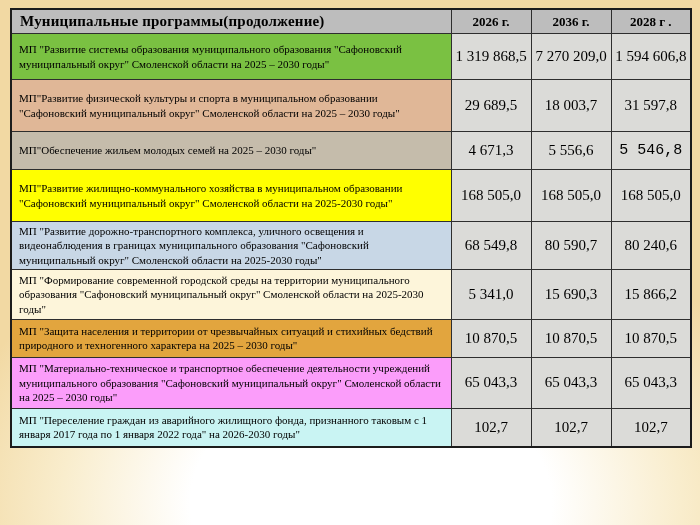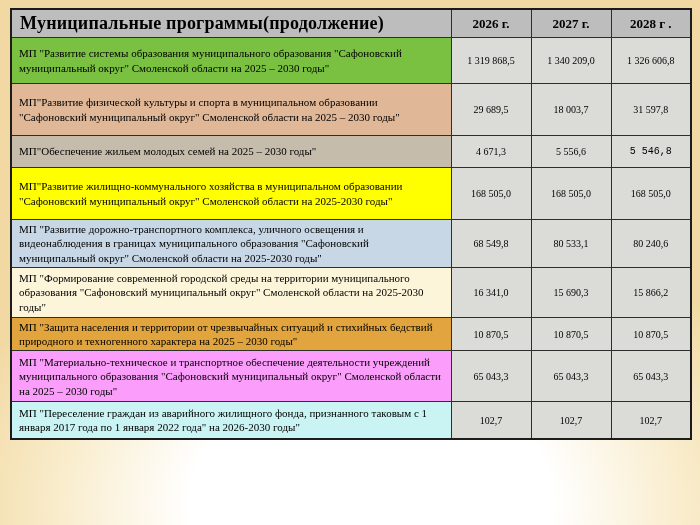--- a/index.html
+++ b/index.html
@@ -25,41 +25,41 @@
     border-collapse: collapse;
     table-layout: fixed;
     border: 2px solid #1c1c1c;
   }
   th, td {
     border: 1px solid #2e2e2e;
     vertical-align: middle;
   }
   th.prog-h {
     text-align: left;
-    font-size: 18px;
+    font-size: 15px;
     font-weight: bold;
     padding: 3px 6px 3px 8px;
     height: 23px;
     letter-spacing: 0.2px;
   }
   th.year-h {
     text-align: center;
     font-size: 13px;
     font-weight: bold;
     padding: 2px;
   }
   td.prog {
     text-align: left;
     font-size: 11px;
     line-height: 1.3;
     padding: 2px 6px 2px 7px;
   }
   td.val {
     text-align: center;
-    font-size: 10px;
+    font-size: 15px;
     padding: 10px 3px;
   }
   
   tbody tr:nth-child(1) td { height: 46px; }
   tbody tr:nth-child(2) td { height: 52px; }
   tbody tr:nth-child(3) td { height: 29px; }
   tbody tr:nth-child(4) td { height: 52px; }
   tbody tr:nth-child(5) td { height: 46px; }
   tbody tr:nth-child(6) td { height: 50px; }
   tbody tr:nth-child(7) td { height: 32px; }
@@ -74,30 +74,30 @@
     <colgroup>
       <col style="width: 440px;">
       <col style="width: 80px;">
       <col style="width: 80px;">
       <col style="width: 80px;">
     </colgroup>
     <thead>
       <tr>
         <th class="prog-h" style="background-color: rgb(189, 189, 189);">Муниципальные  программы(продолжение)</th>
         <th class="year-h" style="background-color: rgb(189, 189, 189);">2026 г.</th>
-        <th class="year-h" style="background-color: rgb(189, 189, 189);">2027 г.</th>
+        <th class="year-h" style="background-color: rgb(189, 189, 189);">2036 г.</th>
         <th class="year-h" style="background-color: rgb(189, 189, 189);">2028 г .</th>
       </tr>
     </thead>
     <tbody>
       <tr>
         <td class="prog" style="background-color: rgb(122, 193, 66);">МП "Развитие системы образования муниципального образования "Сафоновский муниципальный округ"  Смоленской области на 2025 – 2030 годы"</td>
         <td class="val" style="background-color: rgb(219, 219, 216);">1 319 868,5</td>
-        <td class="val" style="background-color: rgb(219, 219, 216);">1 340 209,0</td>
-        <td class="val" style="background-color: rgb(219, 219, 216);">1 326 606,8</td>
+        <td class="val" style="background-color: rgb(219, 219, 216);">7 270 209,0</td>
+        <td class="val" style="background-color: rgb(219, 219, 216);">1 594 606,8</td>
       </tr>
       <tr>
         <td class="prog" style="background-color: rgb(224, 183, 151);">МП"Развитие физической культуры  и спорта в муниципальном образовании "Сафоновский муниципальный округ"  Смоленской области на 2025 – 2030 годы"</td>
         <td class="val" style="background-color: rgb(219, 219, 216);">29 689,5</td>
         <td class="val" style="background-color: rgb(219, 219, 216);">18 003,7</td>
         <td class="val" style="background-color: rgb(219, 219, 216);">31 597,8</td>
       </tr>
       <tr>
         <td class="prog" style="background-color: rgb(197, 188, 171);">МП"Обеспечение жильем молодых семей на 2025 – 2030 годы"</td>
         <td class="val" style="background-color: rgb(219, 219, 216);">4 671,3</td>
@@ -106,26 +106,26 @@
       </tr>
       <tr>
         <td class="prog" style="background-color: rgb(255, 255, 0);">МП"Развитие жилищно-коммунального хозяйства в муниципальном образовании "Сафоновский муниципальный округ"  Смоленской области на 2025-2030 годы"</td>
         <td class="val" style="background-color: rgb(219, 219, 216);">168 505,0</td>
         <td class="val" style="background-color: rgb(219, 219, 216);">168 505,0</td>
         <td class="val" style="background-color: rgb(219, 219, 216);">168 505,0</td>
       </tr>
       <tr>
         <td class="prog" style="background-color: rgb(200, 215, 230);">МП "Развитие дорожно-транспортного комплекса, уличного освещения и видеонаблюдения в границах муниципального образования "Сафоновский муниципальный округ"  Смоленской области на 2025-2030 годы"</td>
         <td class="val" style="background-color: rgb(219, 219, 216);">68 549,8</td>
-        <td class="val" style="background-color: rgb(219, 219, 216);">80 533,1</td>
+        <td class="val" style="background-color: rgb(219, 219, 216);">80 590,7</td>
         <td class="val" style="background-color: rgb(219, 219, 216);">80 240,6</td>
       </tr>
       <tr>
         <td class="prog" style="background-color: rgb(253, 245, 218);">МП "Формирование современной городской среды на территории муниципального образования "Сафоновский муниципальный округ" Смоленской области на 2025-2030 годы"</td>
-        <td class="val" style="background-color: rgb(219, 219, 216);">16 341,0</td>
+        <td class="val" style="background-color: rgb(219, 219, 216);">5 341,0</td>
         <td class="val" style="background-color: rgb(219, 219, 216);">15 690,3</td>
         <td class="val" style="background-color: rgb(219, 219, 216);">15 866,2</td>
       </tr>
       <tr>
         <td class="prog" style="background-color: rgb(226, 165, 62);">МП "Защита  населения и территории от чрезвычайных ситуаций и стихийных бедствий природного и техногенного характера  на 2025 – 2030 годы"</td>
         <td class="val" style="background-color: rgb(219, 219, 216);">10 870,5</td>
         <td class="val" style="background-color: rgb(219, 219, 216);">10 870,5</td>
         <td class="val" style="background-color: rgb(219, 219, 216);">10 870,5</td>
       </tr>
       <tr>

